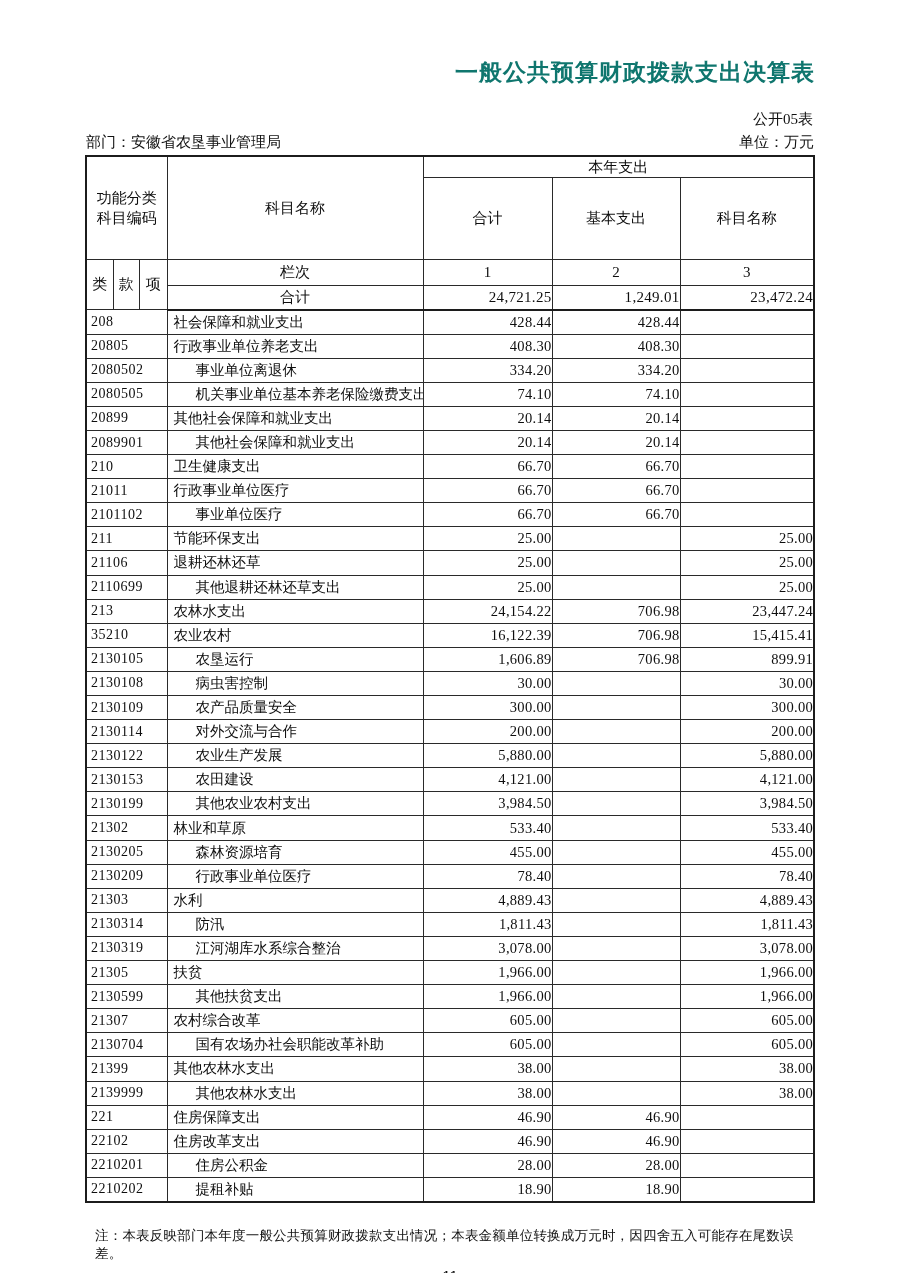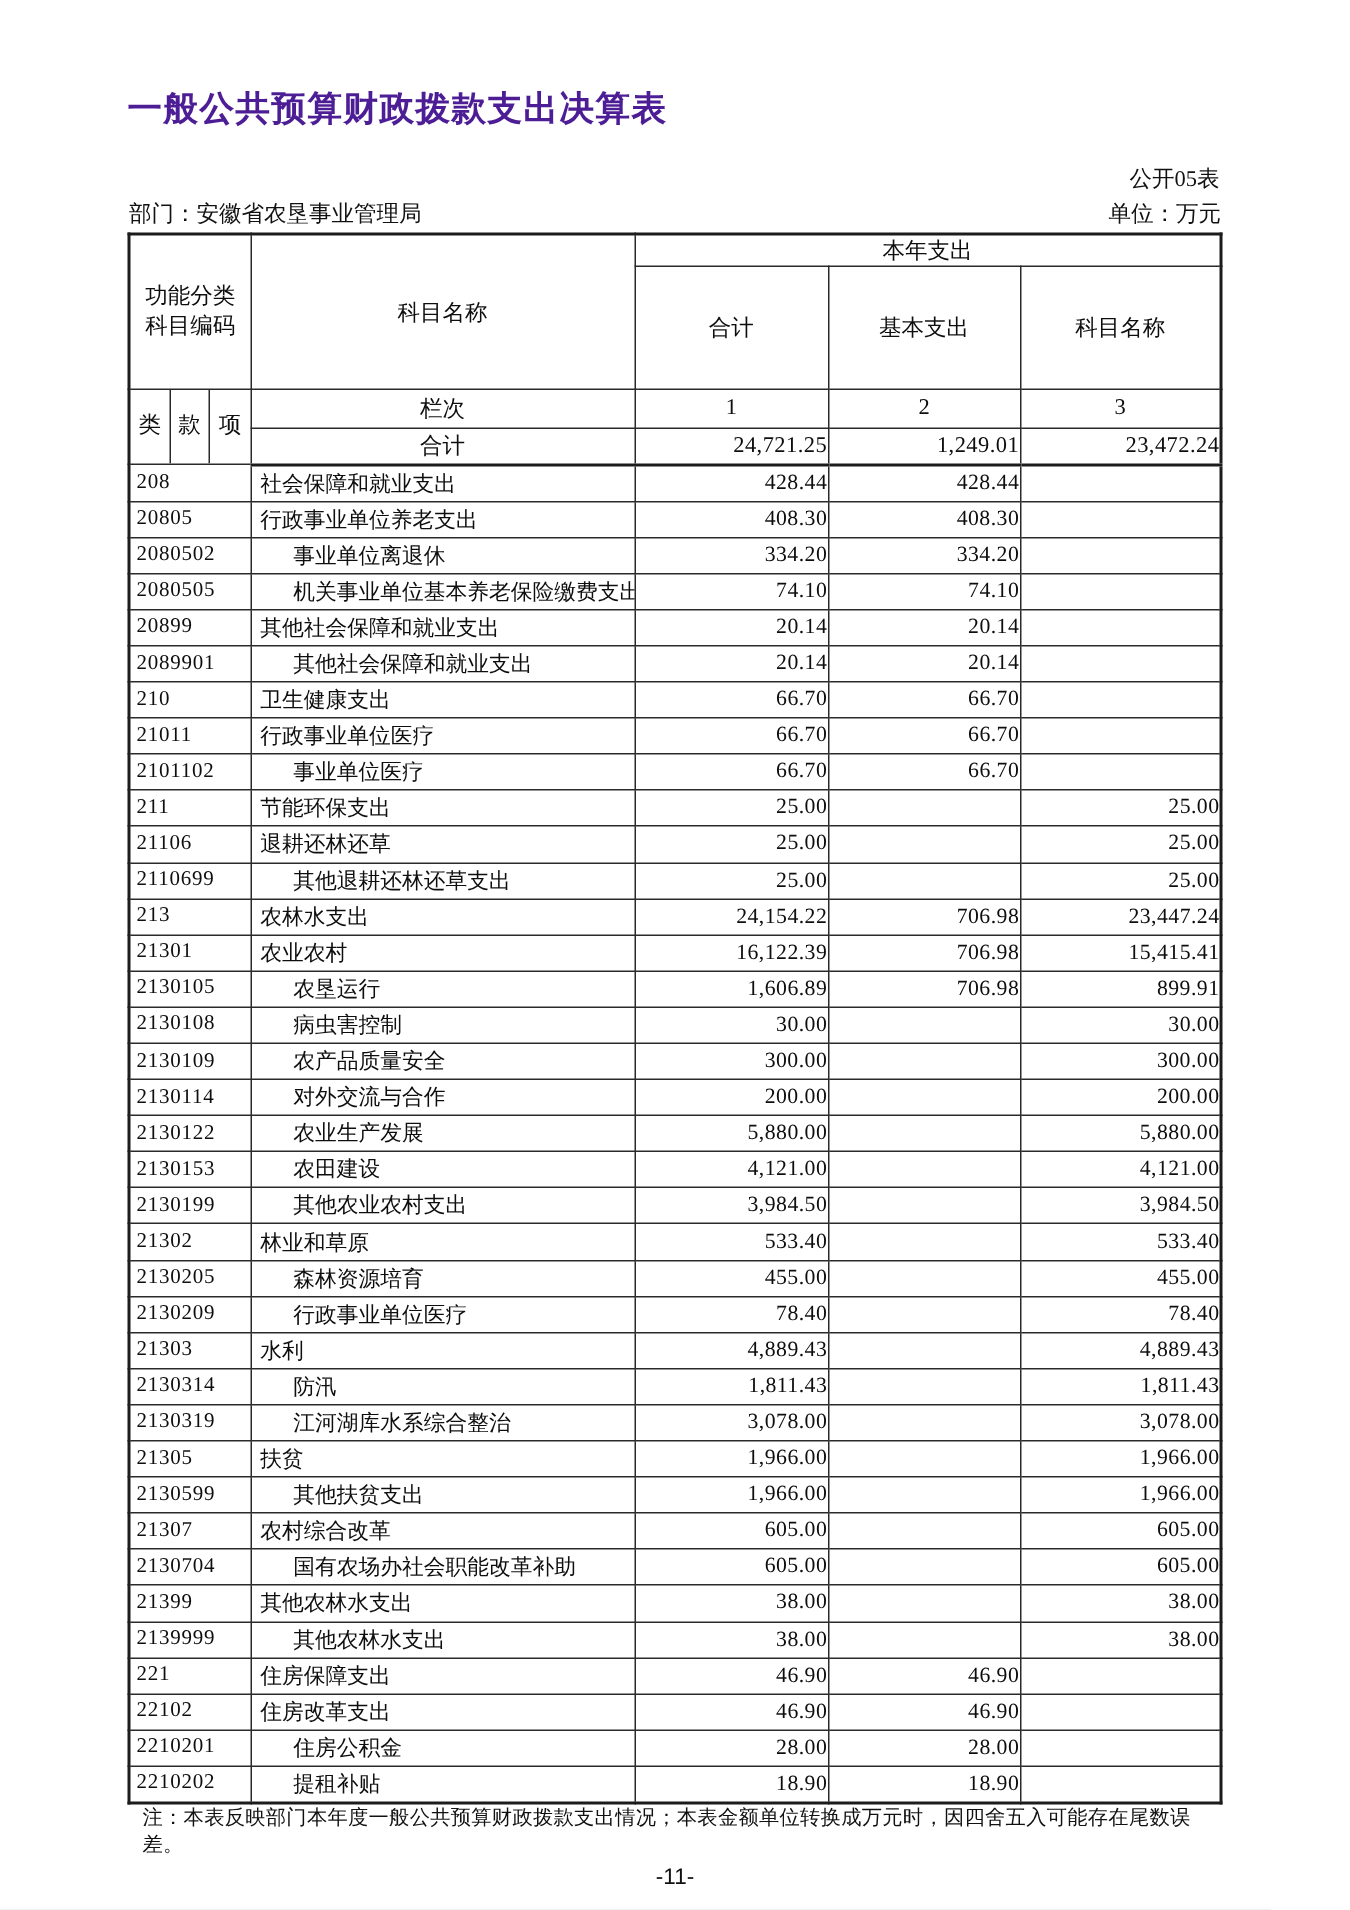--- a/index.html
+++ b/index.html
@@ -3,22 +3,22 @@
 <meta charset="utf-8">
 <style>
   html,body{margin:0;padding:0;background:#e8e8e8;}
   .page{
     width:900px;height:1273px;background:#ffffff;position:relative;
     font-family:"Liberation Serif","DejaVu Serif",serif;color:#111;
     margin:0 auto;overflow:hidden;
   }
   .content{position:absolute;left:85px;top:0;width:730px;}
   .title{
-    margin:0;padding-top:57px;text-align:left;
-    font-size:23px;font-weight:bold;letter-spacing:1px;color:#4c1d95;
+    margin:0;padding-top:57px;text-align:right;
+    font-size:23px;font-weight:bold;letter-spacing:1px;color:#0f766e;
   }
   .form-code{text-align:right;font-size:15px;margin-top:22px;padding-right:2px;}
   .meta-row{
     display:flex;justify-content:space-between;align-items:flex-end;
     font-size:15px;margin-top:4px;margin-bottom:3px;padding:0 1px;gap:16px;
   }
   table.budget{
     width:728px;border-collapse:collapse;table-layout:fixed;
     border:2.5px solid #1c1c1c;
   }
@@ -42,21 +42,21 @@
   .ckx span{display:block;text-align:center;line-height:49px;height:100%;}
   .ckx span:nth-child(1),.ckx span:nth-child(2){border-right:1.3px solid #2a2a2a;}
   td.center{text-align:center;}
   td.num{text-align:right;padding-right:7px;font-size:14px;letter-spacing:0.3px;}
   .bold{font-weight:bold;}
   tr.grand-row td{border-bottom:2px solid #1c1c1c;}
   tbody.data td{height:23.1px;font-size:14.5px;}
   tbody.data td.code{text-align:left;padding-left:4px;font-size:14px;letter-spacing:0.5px;}
   tbody.data td.name{text-align:left;padding-left:6px;}
   tbody.data td.name.indent{padding-left:28px;}
-  .note{font-size:13.5px;margin-top:0;padding-left:10px;letter-spacing:0.2px;}
+  .note{font-size:13.5px;margin-top:24px;padding-left:10px;letter-spacing:0.2px;}
   .pagenum{text-align:center;font-size:15px;margin-top:4px;font-family:"Liberation Sans","DejaVu Sans",sans-serif;}
 </style>
 </head>
 <body>
 
 <div class="page">
   <div class="content">
 
     <h1 class="title">一般公共预算财政拨款支出决算表</h1>
 
@@ -195,21 +195,21 @@
             <td class="num">25.00</td>
           </tr>
           <tr>
             <td class="code">213</td>
             <td class="name">农林水支出</td>
             <td class="num">24,154.22</td>
             <td class="num">706.98</td>
             <td class="num">23,447.24</td>
           </tr>
           <tr>
-            <td class="code">21301</td>
+            <td class="code">35210</td>
             <td class="name">农业农村</td>
             <td class="num">16,122.39</td>
             <td class="num">706.98</td>
             <td class="num">15,415.41</td>
           </tr>
           <tr>
             <td class="code">2130105</td>
             <td class="name indent">农垦运行</td>
             <td class="num">1,606.89</td>
             <td class="num">706.98</td>

